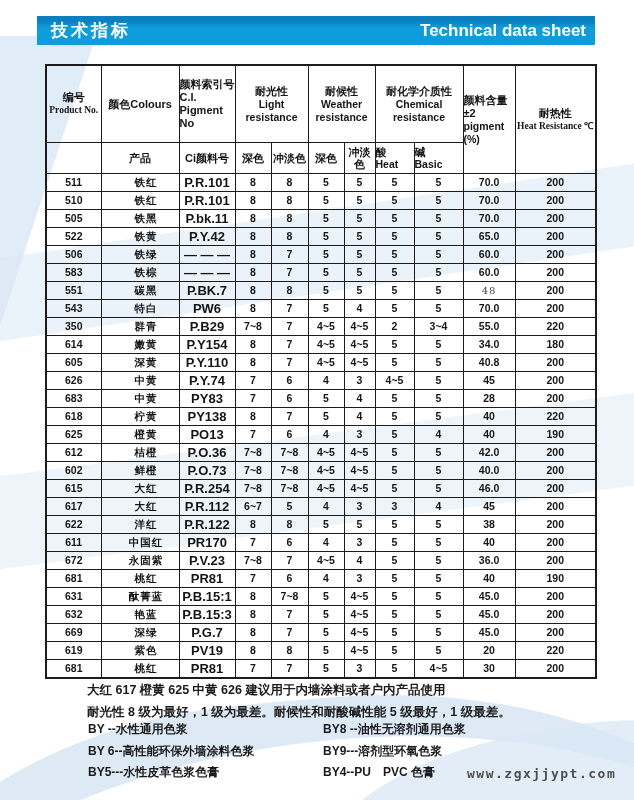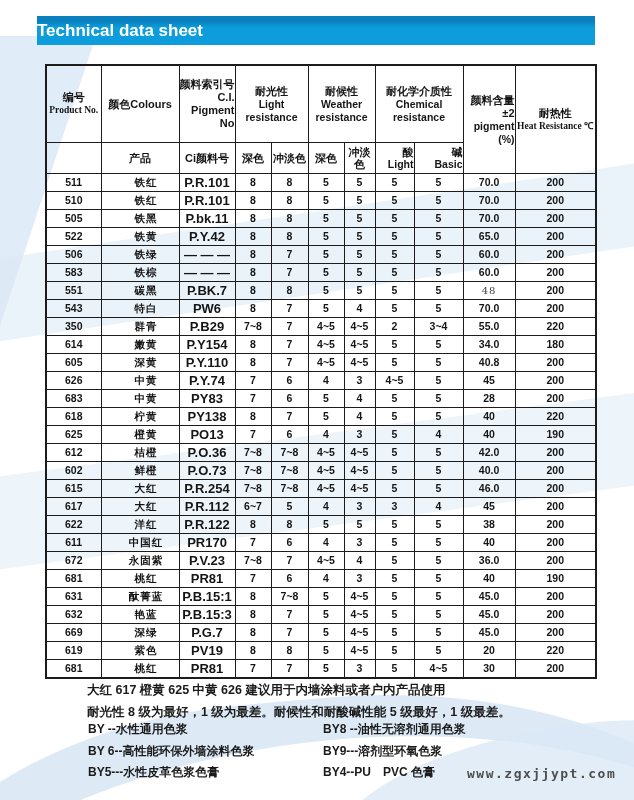--- a/index.html
+++ b/index.html
@@ -42,21 +42,21 @@
   }
   table.spec th, table.spec td{
     border:1px solid #1c1c1c;text-align:center;vertical-align:middle;
     padding:0;overflow:hidden;
   }
   table.spec{border:2px solid #1c1c1c;}
   thead tr.h1 th{height:76px;font-size:11px;font-weight:700;line-height:13px;}
   thead tr.h2 th{height:30px;font-size:11px;font-weight:700;line-height:12px;}
   thead .en{font-weight:700;font-size:10.5px;}
   thead .en-serif{font-family:"Liberation Serif", serif;font-weight:600;font-size:9.5px;}
-  thead th.al{text-align:right;}
+  thead th.al{text-align:left;}
   tbody td{height:17px;font-size:10.5px;font-weight:700;line-height:17px;white-space:nowrap;}
   tbody td:nth-child(2){font-weight:600;font-size:10.5px;letter-spacing:1px;padding-left:12px;}
   tbody td:nth-child(3){font-size:13px;}
   td.alt-num{font-family:"DejaVu Serif", serif;font-weight:400;color:#3d3d3d;
     font-size:10px;letter-spacing:1px;}
 
   
   .notes{position:absolute;left:40px;top:679px;width:565px;z-index:3;
     font-size:12.5px;font-weight:700;color:#1b1b1b;line-height:22px;margin-left:47px;}
   .legend{position:absolute;left:88px;top:719px;width:470px;z-index:3;
@@ -70,20 +70,21 @@
 <body>
 
 <div class="sw sw-corner"></div>
 <div class="sw sw-band1"></div>
 <div class="sw sw-band2"></div>
 <div class="sw sw-wave-big"></div>
 <div class="sw sw-wave-white"></div>
 <div class="sw sw-wave-small"></div>
 
 <div class="banner">
+  <span class="zh">技术指标</span>
   <span class="en">Technical data sheet</span>
 </div>
 
 <table class="spec">
   <colgroup>
     <col style="width:55px">
       <col style="width:78px">
       <col style="width:56px">
     <col style="width:36px">
       <col style="width:37px">
@@ -126,21 +127,21 @@
     <tr class="h2">
       <th></th>
       <th>产品</th>
       <th>Ci颜料号</th>
       <th>深色</th>
       <th>冲淡色</th>
       <th>深色</th>
       <th>冲淡色</th>
       <th class="al">
         <div>酸</div>
-        <div class="en">Light</div>
+        <div class="en">Heat</div>
       </th>
       <th class="al">
         <div>碱</div>
         <div class="en">Basic</div>
       </th>
     </tr>
   </thead>
   <tbody>
       <tr>
         <td>511</td>

